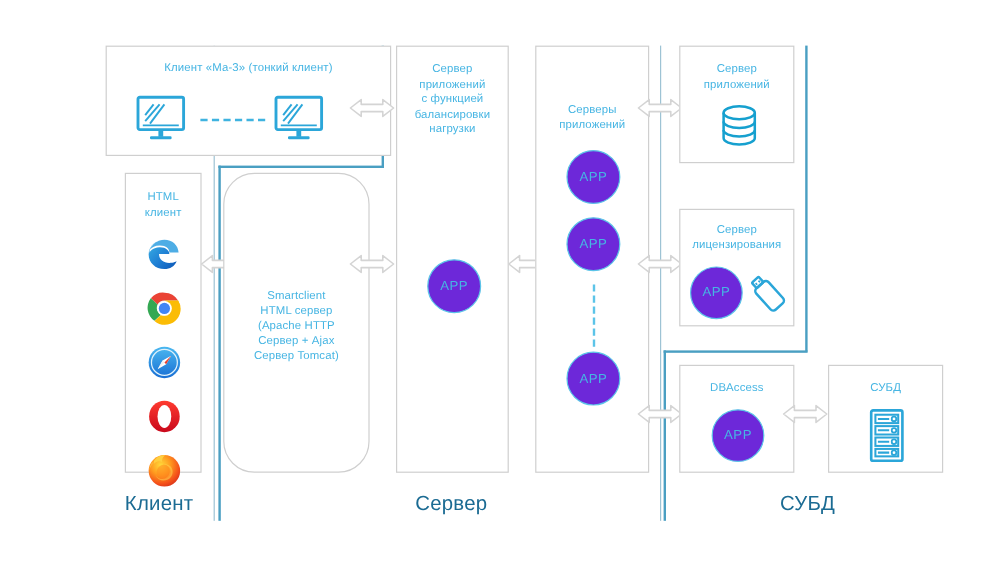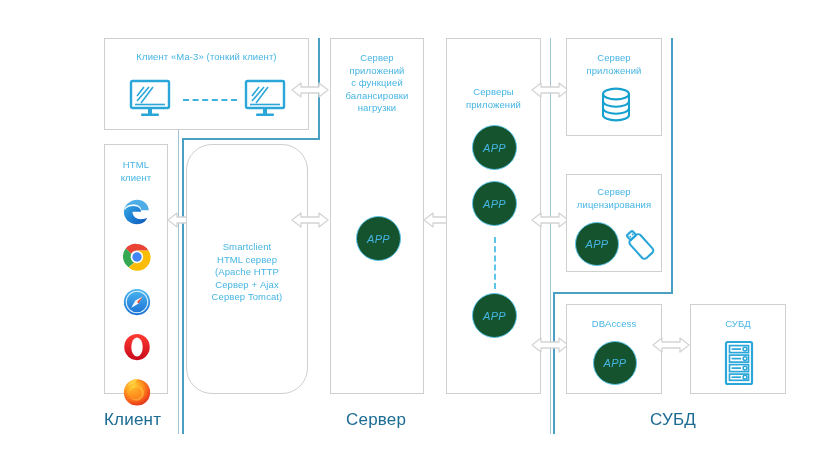--- a/index.html
+++ b/index.html
@@ -33,22 +33,21 @@
 
   
   .app-circle {
     position: absolute;
     border: 1.4px solid #5cc4e8;
     border-radius: 50%;
     display: flex; align-items: center; justify-content: center;
     color: #46b5e3;
     font-size: 11px;
     letter-spacing: .4px;
-    background: #14532d;
-    font-style: italic;
+    background: #6d28d9;
   }
 
   
   .arrow { position: absolute; }
 
   
   .divider {
     position: absolute;
     width: 1.3px;
     background: #9dc3d4;
@@ -90,21 +89,21 @@
   <div class="divider" style="left:550px; top:38px; height:396px;"></div>
 
   <div class="conn v" style="left:182px; top:138px; height:296px;"></div>
   <div class="conn h" style="left:182px; top:138px; width:138px;"></div>
   <div class="conn v" style="left:318px; top:38px; height:101px;"></div>
 
   <div class="conn v" style="left:671px; top:38px; height:255px;"></div>
   <div class="conn h" style="left:553px; top:292px; width:120px;"></div>
   <div class="conn v" style="left:553px; top:292px; height:142px;"></div>
 
-  <div class="box" style="left:104px; top:38px; width:205px; height:92px;">
+  <div class="box" style="left:88px; top:38px; width:238px; height:92px;">
     <div class="box-title" style="top:12px;">Клиент «Ма-3» (тонкий клиент)</div>
 
     <svg class="icon" style="left:24px; top:40px;" width="44" height="40" viewBox="0 0 44 40">
       <rect x="2" y="2" width="38" height="27" rx="1.5" fill="none" stroke="#2ba6d9" stroke-width="2.4"></rect>
       <path d="M8 22 L20 8" stroke="#2ba6d9" stroke-width="1.6"></path>
       <path d="M8 17 L15 8" stroke="#2ba6d9" stroke-width="1.6"></path>
       <path d="M12 24 L24 8" stroke="#2ba6d9" stroke-width="1.6"></path>
       <line x1="6" y1="25.5" x2="36" y2="25.5" stroke="#2ba6d9" stroke-width="1.6"></line>
       <rect x="19" y="29" width="4" height="6" fill="#2ba6d9"></rect>
       <rect x="12" y="34.5" width="18" height="2.6" rx="1" fill="#2ba6d9"></rect>

